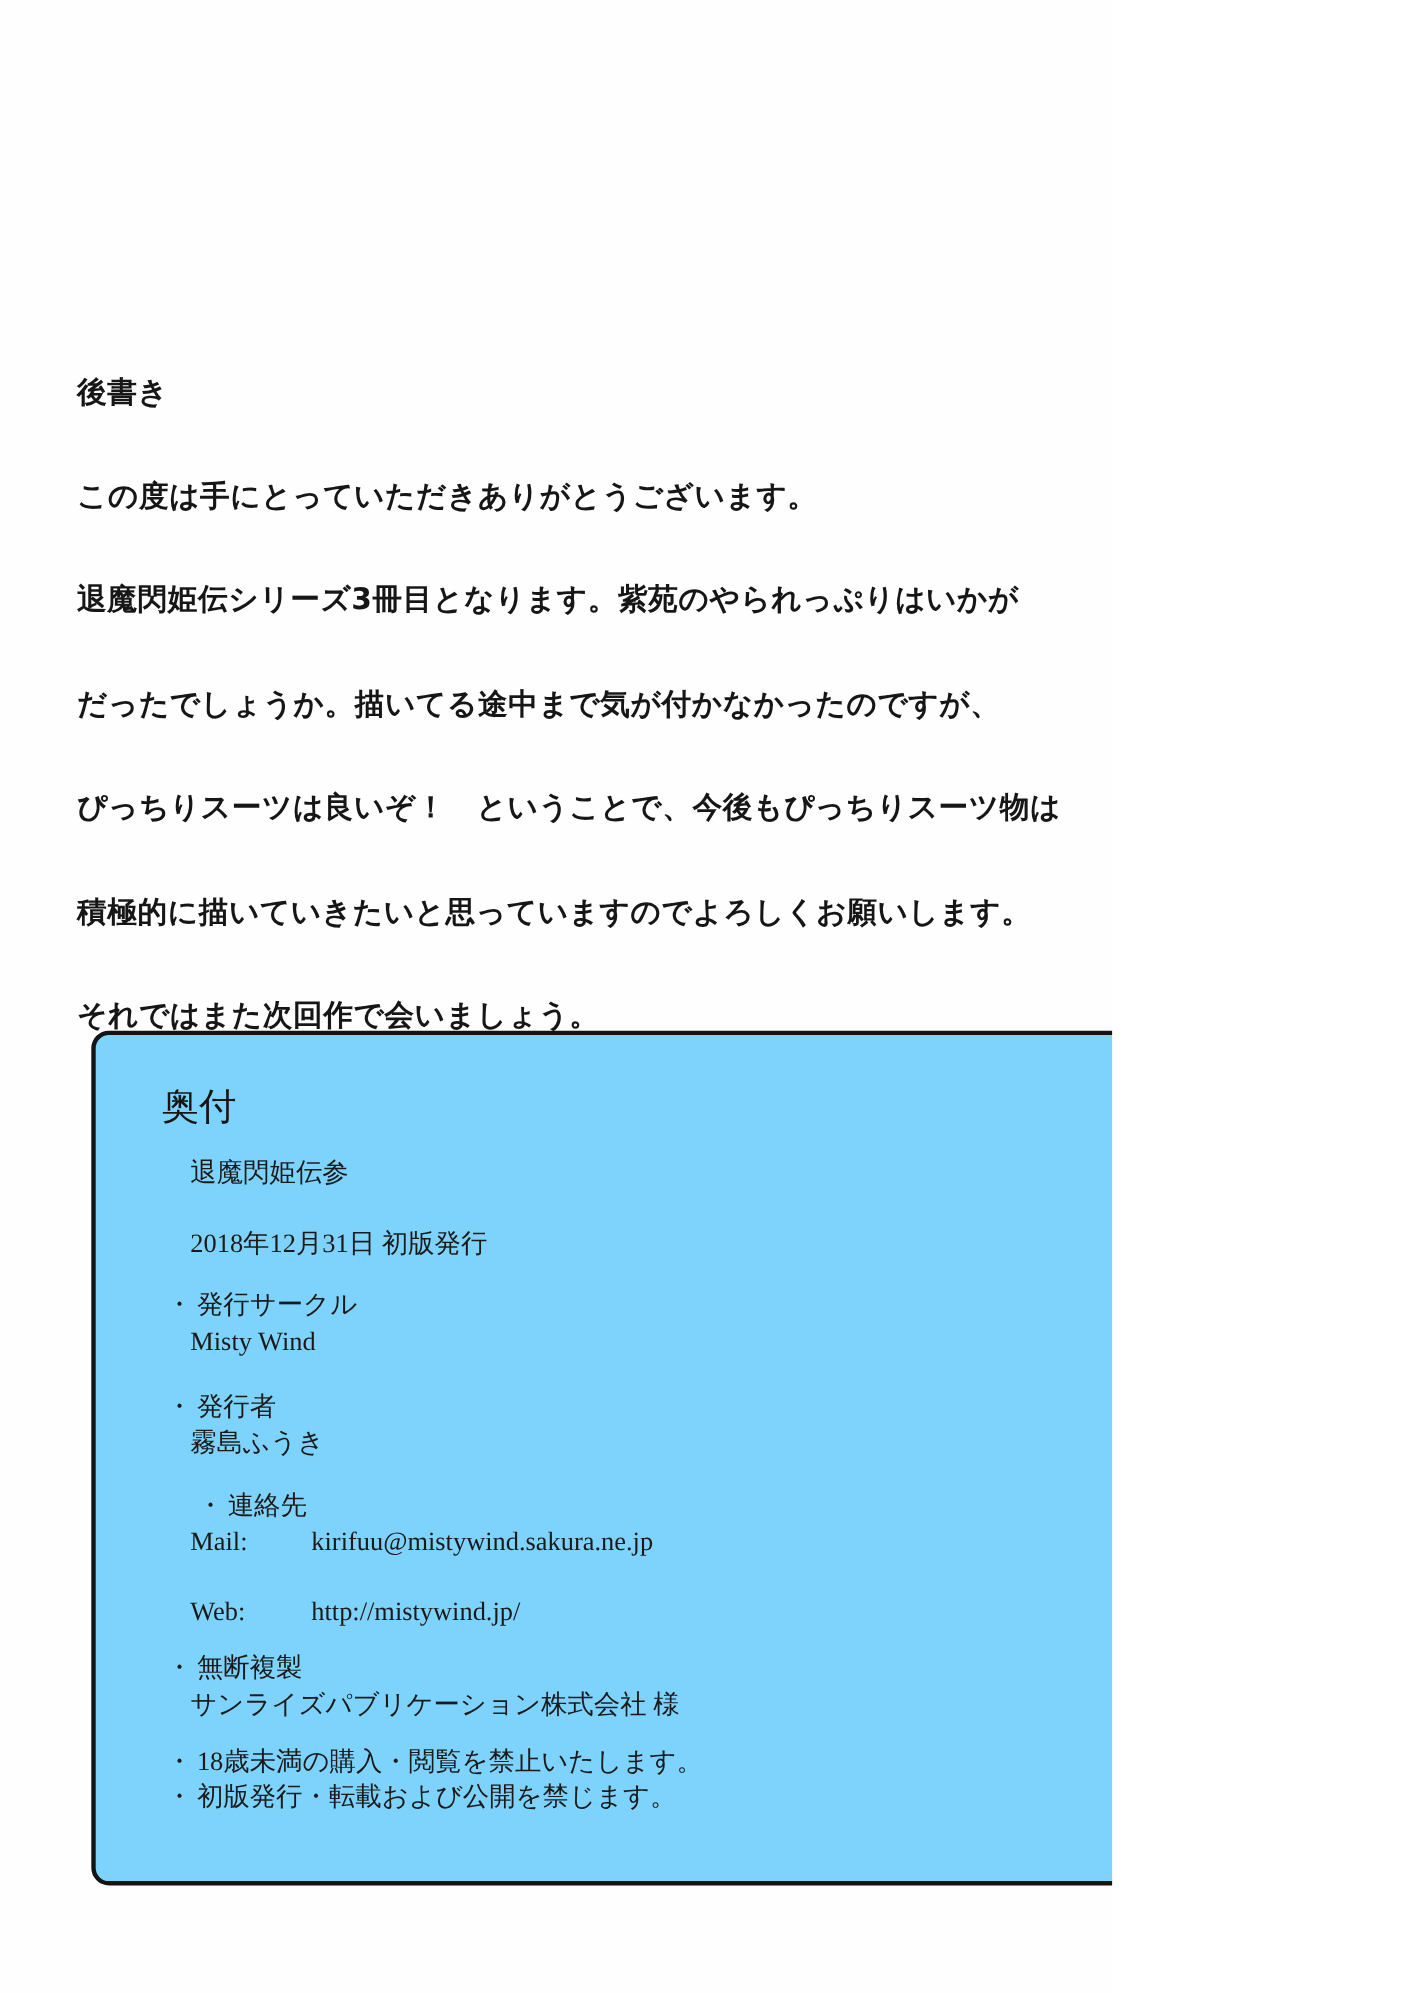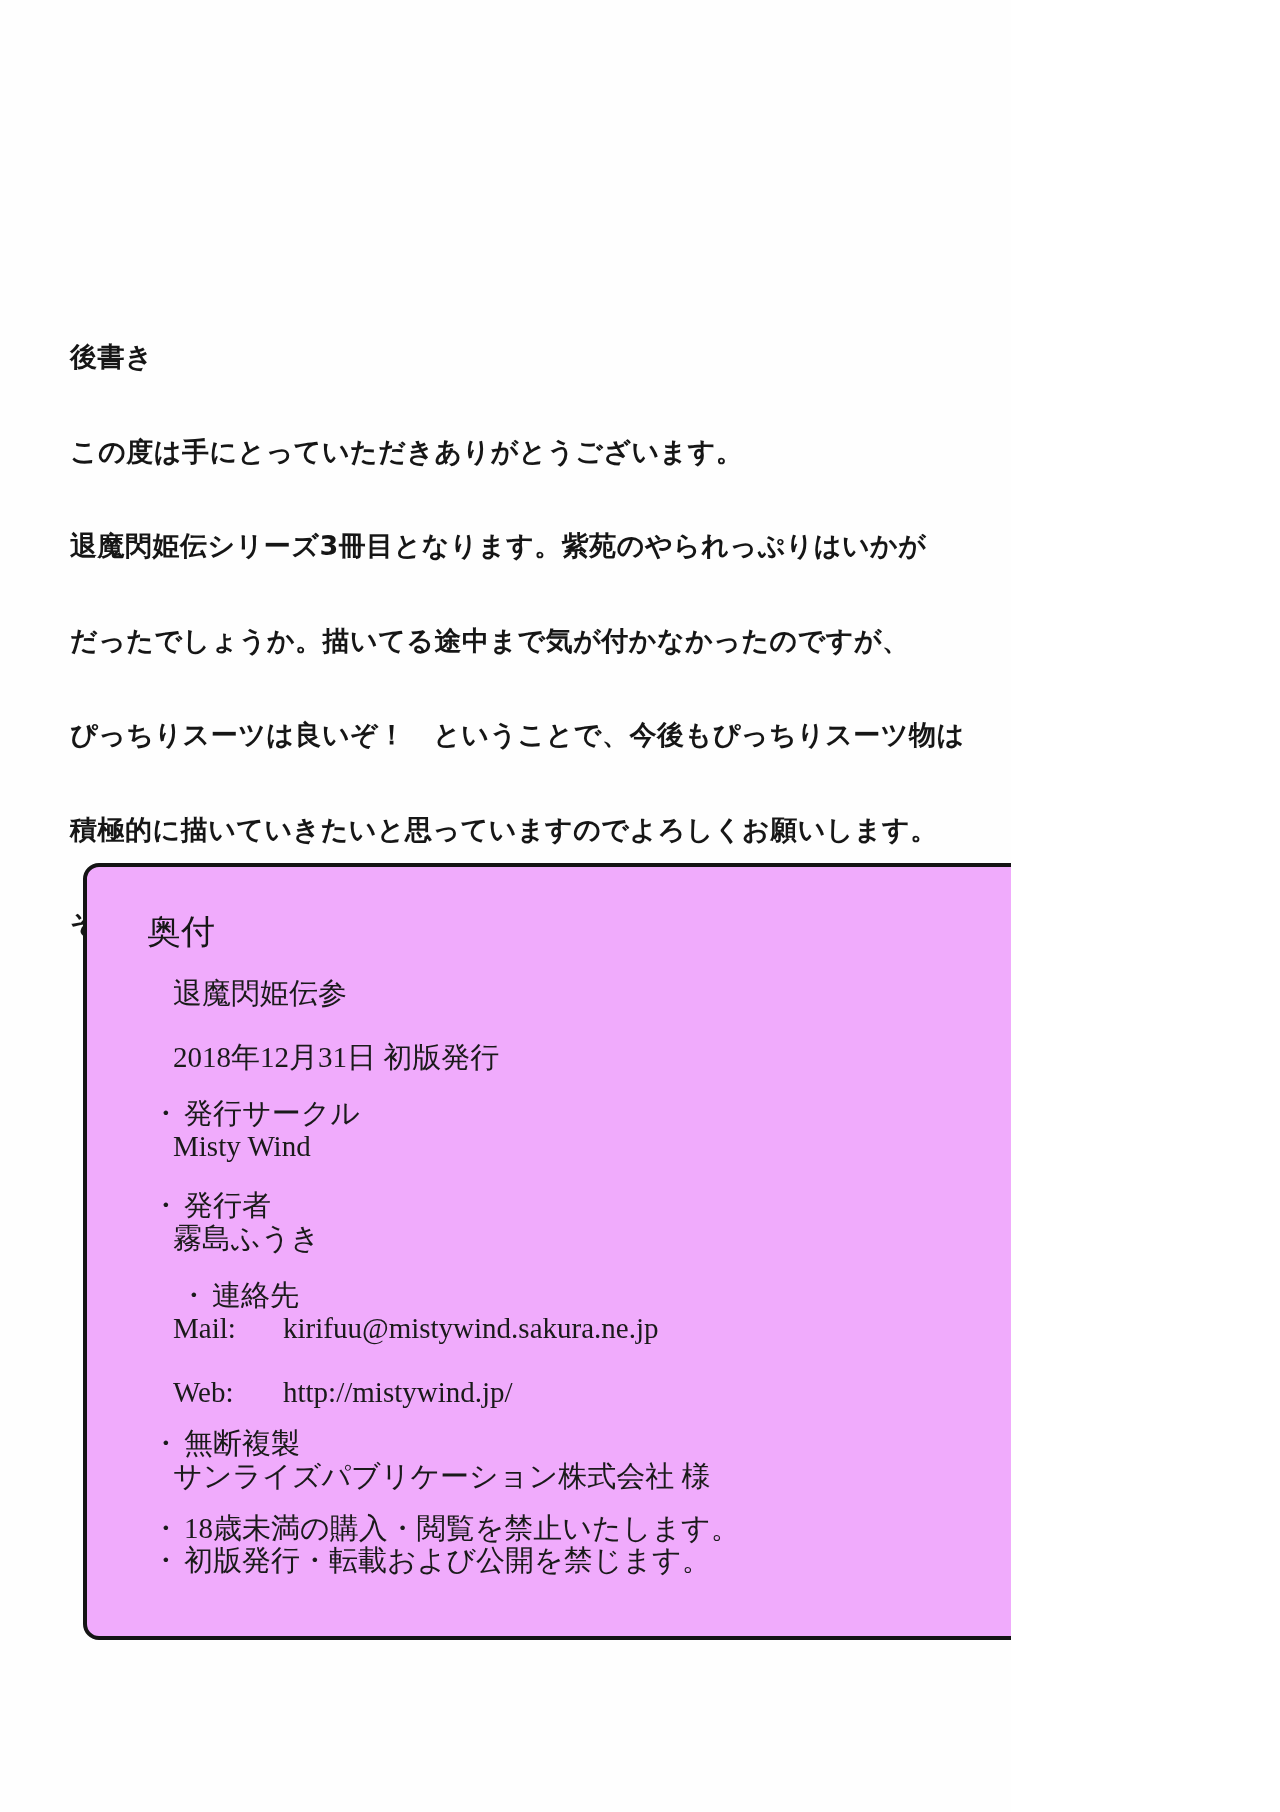--- a/index.html
+++ b/index.html
@@ -24,31 +24,31 @@
     line-height: 31.5px;
     letter-spacing: 0.5px;
     white-space: pre;
     color: #161616;
   }
 
   
   .colophon {
     position: absolute;
     left: 83px;
-    top: 863px;
+    top: 937px;
     width: 1117px;
     height: 777px;
     box-sizing: border-box;
     border: 4px solid #141414;
     border-radius: 16px;
-    background: #f0abfc;
+    background: #7dd3fc;
   }
   .c-item {
     position: absolute;
-    font-size: 29px;
+    font-size: 24px;
     line-height: 32px;
     white-space: pre;
     color: #1a1a1a;
     font-family: "Liberation Serif", "DejaVu Sans", sans-serif;
   }
   .c-heading {
     position: absolute;
     left: 60px;
     top: 42px;
     font-size: 34px;

